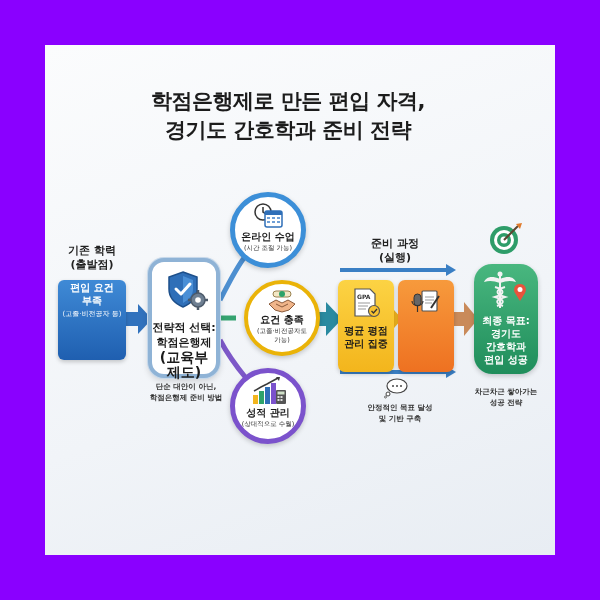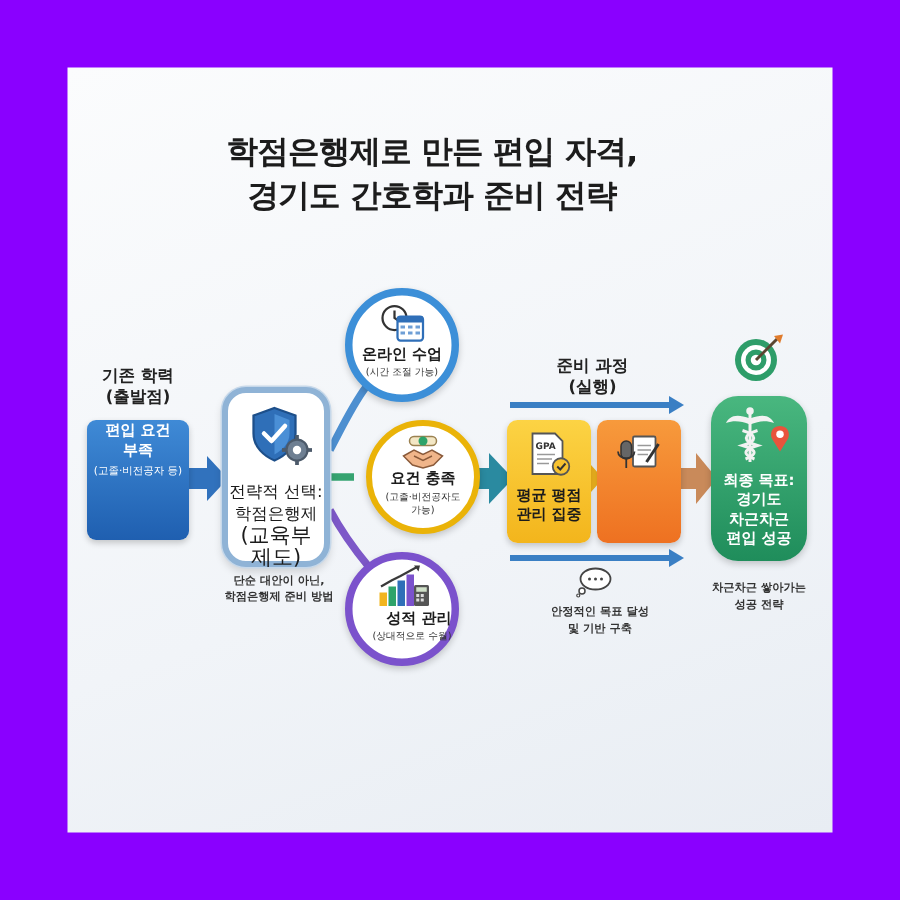--- a/index.html
+++ b/index.html
@@ -30,34 +30,34 @@
     }
     .box-start .l1 { font-size: 10px; font-weight: bold; line-height: 13px; }
     .box-start .l2 { font-size: 7px; line-height: 11px; margin-top: 2px; }
     .center-node {
       position: absolute; left: 148px; top: 258px; width: 72px; height: 120px;
       border-radius: 16px; background: #fff;
       border: 4px solid #8fb3d6;
       box-shadow: 0 0 0 1px #c6d8ea, 0 3px 6px rgba(0,0,0,0.15);
       text-align: center;
     }
-    .center-node .txt { position: absolute; top: 58px; left: 0; width: 100%; font-size: 11px; font-weight: normal; color: #1b1b1b; line-height: 15px; }
+    .center-node .txt { position: absolute; top: 58px; left: 0; width: 100%; font-size: 11px; font-weight: bold; color: #1b1b1b; line-height: 15px; }
     .circle {
       position: absolute; width: 76px; height: 76px; border-radius: 50%;
       background: #ffffff; text-align: center;
       box-shadow: 0 2px 5px rgba(0,0,0,0.2);
     }
     .circle .ct { position: absolute; left: 0; width: 100%; font-weight: bold; color: #1b1b1b; }
     .circle .t1 { font-size: 10px; line-height: 12px; }
     .circle .t2 { font-size: 6.5px; line-height: 9px; font-weight: normal; color: #333; }
     .c-blue { left: 230px; top: 192px; border: 5px solid #3c8fd8; }
     .c-green { left: 244px; top: 280px; border: 4px solid #eab308; }
-    .c-purple { left: 230px; top: 368px; border: 5px solid #7b52cc; text-align: right; }
+    .c-purple { left: 230px; top: 368px; border: 5px solid #7b52cc; }
     .step {
-      position: absolute; top: 280px; width: 56px; height: 82px; border-radius: 7px;
+      position: absolute; top: 280px; width: 56px; height: 92px; border-radius: 7px;
       text-align: center; color: #1b1b1b; box-shadow: 0 2px 4px rgba(0,0,0,0.2);
     }
     .step .st { position: absolute; top: 44px; left: 0; width: 100%; font-size: 10px; font-weight: bold; line-height: 13px; }
     .s-yellow { left: 338px; background: linear-gradient(180deg, #fcd344 0%, #f3b51c 100%); }
     .s-orange { left: 398px; background: linear-gradient(180deg, #f79a3c 0%, #ee7121 100%); }
     .goal {
       position: absolute; left: 474px; top: 264px; width: 64px; height: 110px;
       border-radius: 18px; background: linear-gradient(180deg, #49b77f 0%, #1f8d5b 100%);
       box-shadow: 0 2px 5px rgba(0,0,0,0.2); color: #fff; text-align: center;
     }
@@ -272,20 +272,20 @@
     <circle cx="16" cy="4" r="2.5" fill="#f2f2f2"></circle>
     <path d="M16 9 C6 5, 2 8, 0 12 C6 10, 10 11, 16 13 C22 11, 26 10, 32 12 C30 8, 26 5, 16 9 Z" fill="#f2f2f2"></path>
     <path d="M11 17 C21 20, 21 24, 11 27 C21 30, 21 33, 13 36" stroke="#f2f2f2" stroke-width="2" fill="none"></path>
     <path d="M21 17 C11 20, 11 24, 21 27 C11 30, 11 33, 19 36" stroke="#f2f2f2" stroke-width="2" fill="none"></path>
     <path d="M36 14 C30 14, 29 20, 31 23 L36 31 L41 23 C43 20, 42 14, 36 14 Z" fill="#e8533c"></path>
     <circle cx="36" cy="19.5" r="2.5" fill="#fff"></circle>
   </svg>
   <div class="gt">
     <div>최종 목표:</div>
     <div>경기도</div>
-    <div>차근차근</div>
+    <div>간호학과</div>
     <div>편입 성공</div>
   </div>
 </div>
 <div class="small-note" style="left:460px;top:386px;width:92px;">
   <div>차근차근 쌓아가는</div>
   <div>성공 전략</div>
 </div>
 
 </body></html>

